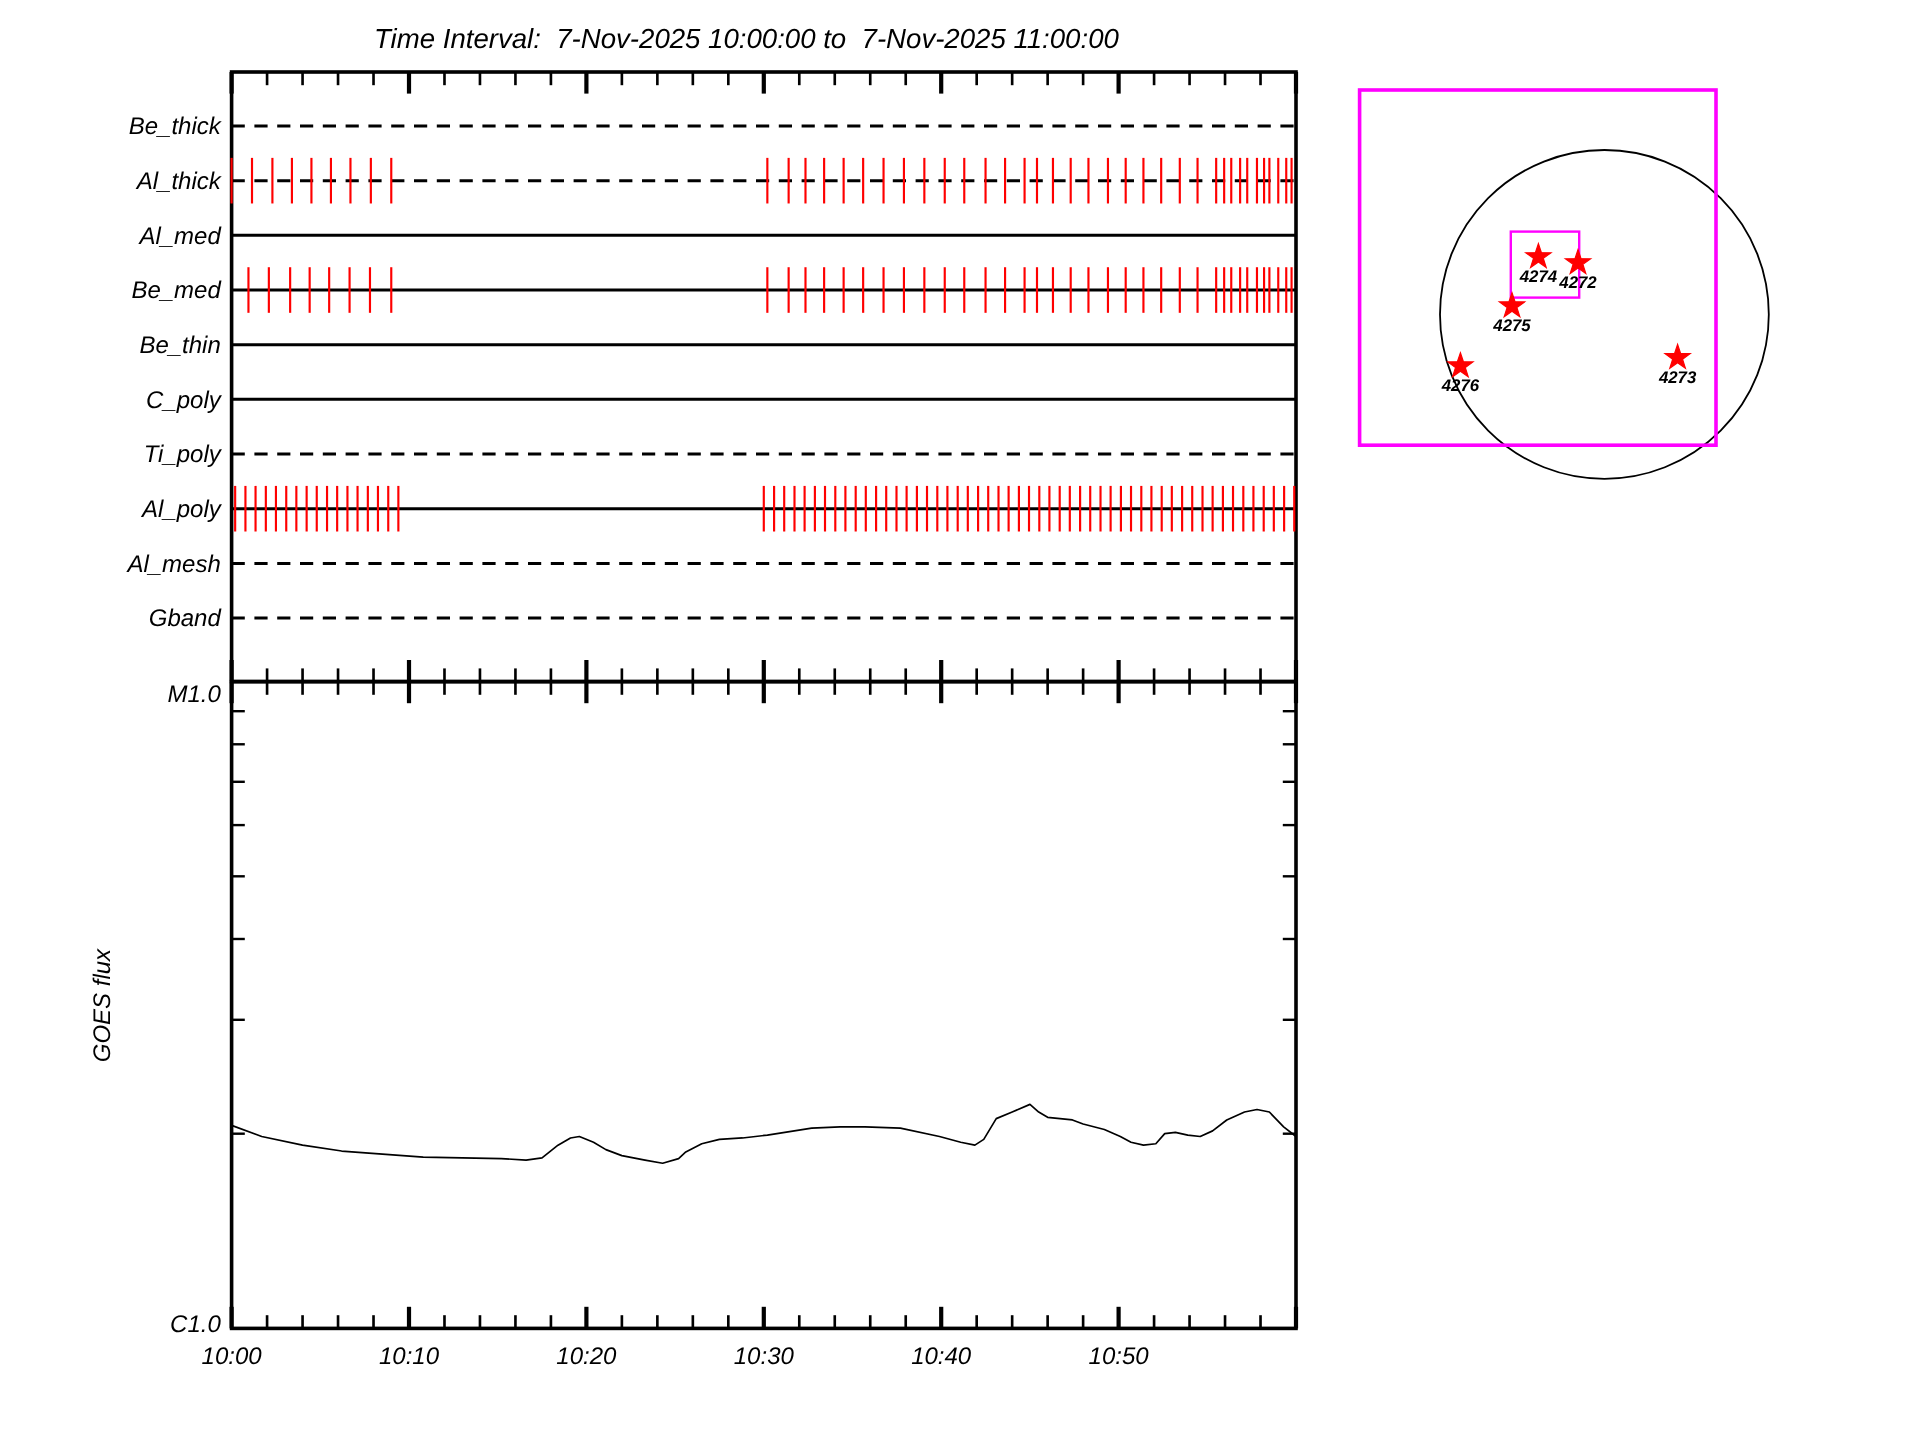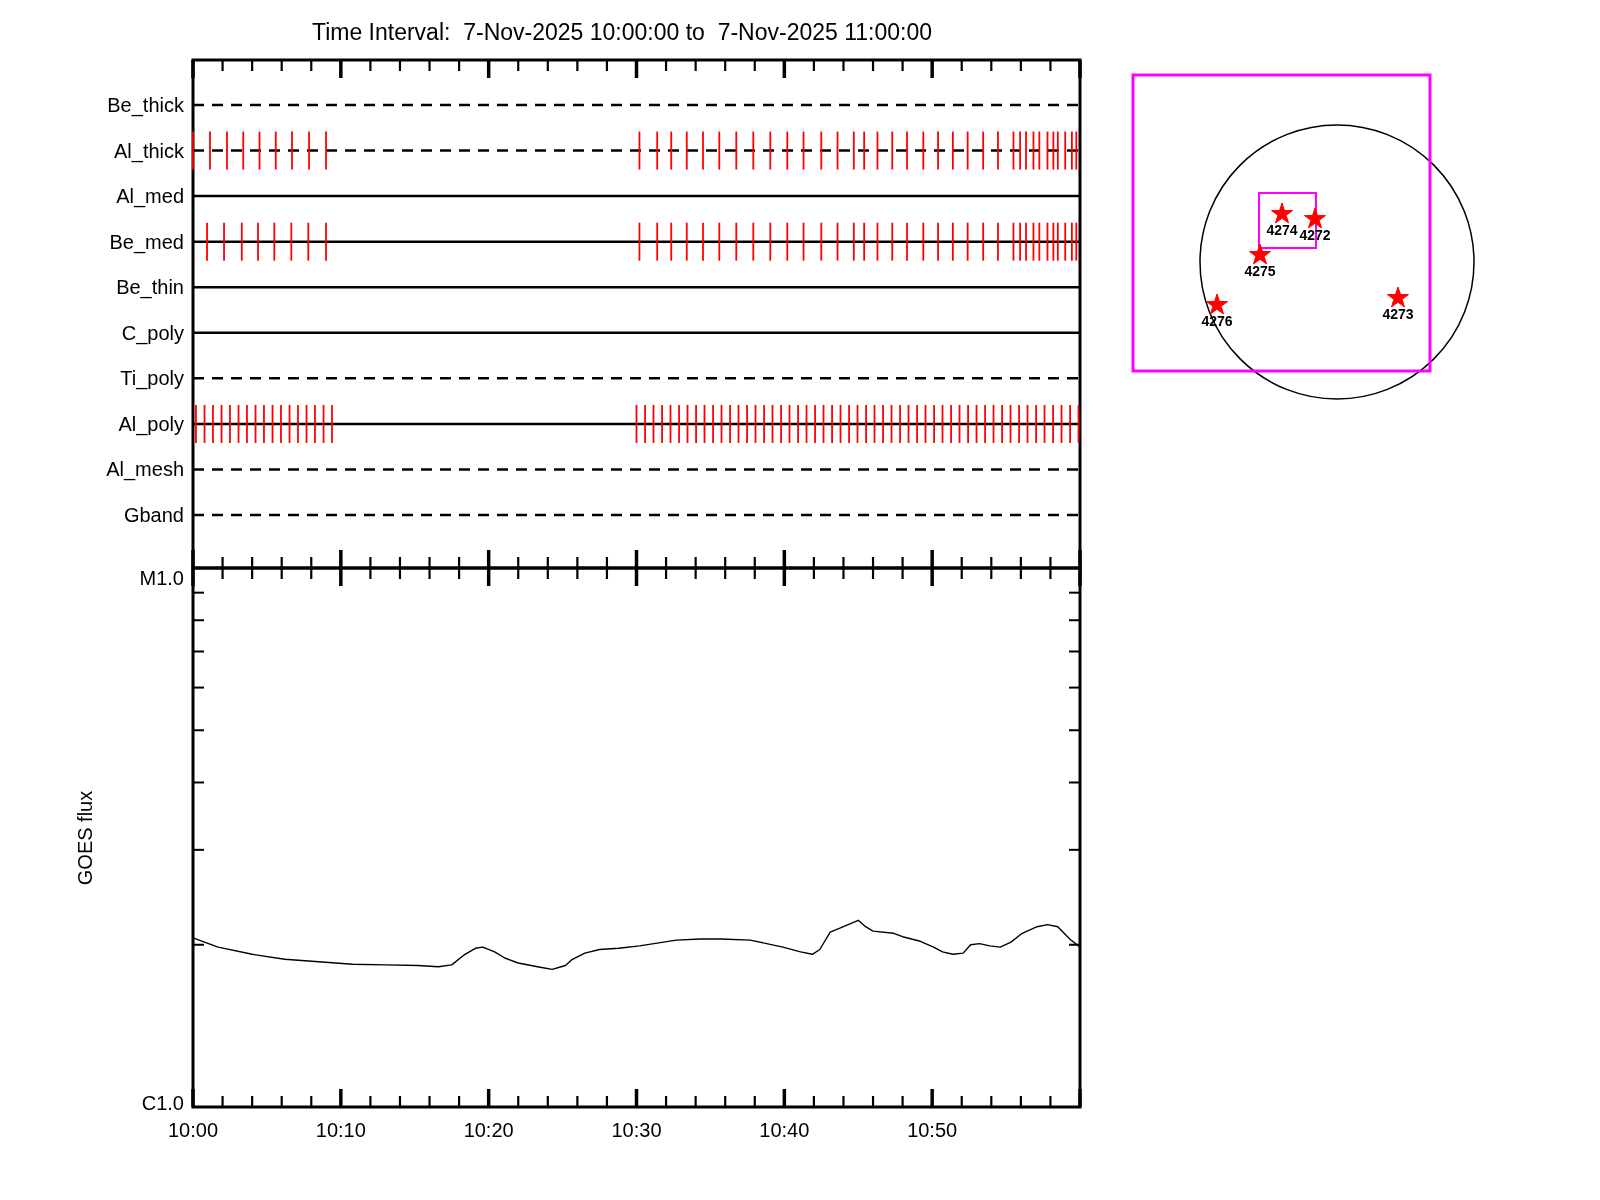--- a/index.html
+++ b/index.html
@@ -1,16 +1,16 @@
 <!DOCTYPE html>
 <html><head>
 <meta charset="utf-8">
 <style>
   html,body{margin:0;padding:0;background:#ffffff;}
-  #canvas{position:relative;width:1600px;height:1200px;background:#ffffff;overflow:hidden;}
+  #canvas{position:relative;width:1600px;height:1200px;background:#ffffff;overflow:hidden;font-style:italic;}
   svg{display:block;}
   text{font-family:"Liberation Sans","DejaVu Sans",sans-serif;fill:#000;white-space:pre;}
   .title-text{font-size:23px;}
   .row-label{font-size:20px;}
   .tick-label{font-size:20px;}
   .axis-label{font-size:20px;}
   .ar-label{font-size:14px;font-weight:bold;}
 </style>
 </head>
 <body>

